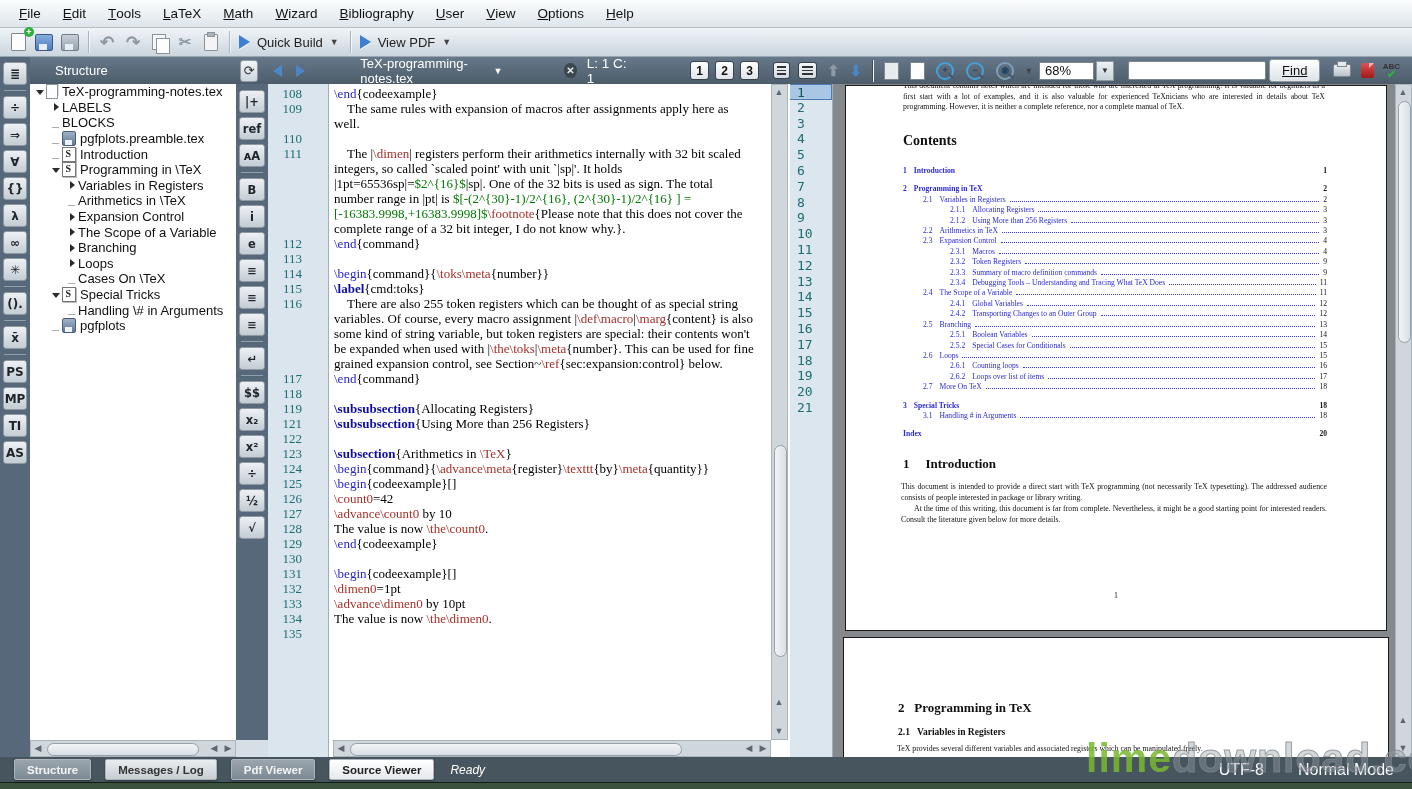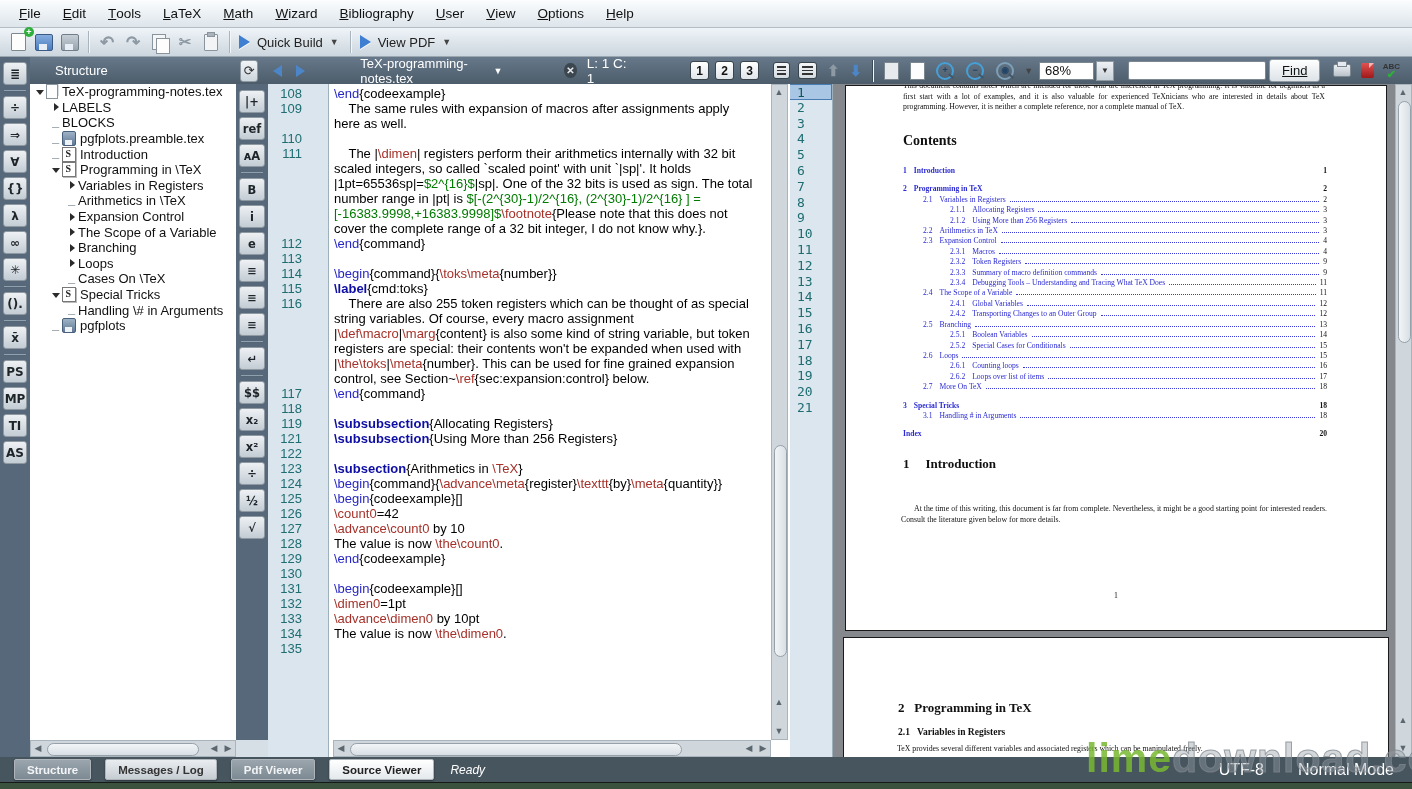--- a/index.html
+++ b/index.html
@@ -70,21 +70,21 @@
           display:flex;align-items:center;justify-content:center;margin:0 10px 0 62px;}
   .cursorpos{font-size:13.5px;}
   .numbtn{width:17px;height:17px;background:linear-gradient(#fff,#dfe5ea);border:1px solid #39444c;border-radius:3px;color:#111;
           font-size:12px;font-weight:bold;display:flex;align-items:center;justify-content:center;margin-left:6px;}
   .listbtn{width:19px;height:17px;background:linear-gradient(#f4f6f8,#d3dbe1);border:1px solid #39444c;border-radius:3px;margin-left:14px;
            display:flex;flex-direction:column;justify-content:center;gap:2px;padding:0 3px;box-sizing:border-box;}
   .listbtn i{display:block;height:1.5px;background:#333;}
   
   .editor{position:absolute;left:268px;top:84px;width:522px;height:673px;background:#fff;overflow:hidden;}
   .gutterbg{position:absolute;left:0;top:0;width:60px;height:100%;background:#dbe5ee;border-right:1px solid #9fb0bd;}
-  .coderows{position:absolute;left:0;top:2px;width:100%;font-family:Liberation Sans, sans-serif;font-size:13px;line-height:15px;}
+  .coderows{position:absolute;left:0;top:2px;width:100%;font-family:Liberation Serif, serif;font-size:13px;line-height:15px;}
   .crow{display:flex;}
   .cnum{flex:0 0 60px;box-sizing:border-box;padding-right:26px;text-align:right;color:#1d6d71;}
   .ctext{flex:0 0 420px;margin-left:6px;white-space:pre-wrap;overflow-wrap:break-word;word-break:break-word;color:#000;min-height:15px;}
   .s-kw{color:#2626c4;} .s-sec{color:#0d0da4;font-weight:bold;} .s-cmd{color:#a5312a;} .s-math{color:#007a00;}
   
   .sb{position:absolute;background:#cfd7dd;border:1px solid #aab4bc;box-sizing:border-box;}
   .sbthumb{position:absolute;background:linear-gradient(90deg,#f2f5f7,#d8dfe5);border:1px solid #96a1aa;border-radius:7px;}
   .sbthumb.h{background:linear-gradient(#f2f5f7,#d8dfe5);}
   .sbarr{position:absolute;color:#5c666e;font-size:9px;line-height:15px;width:14px;text-align:center;}
   
@@ -712,20 +712,21 @@
           <div class="tocrow b">
             <span class="tocnum">Index</span>
             <span></span>
             <span style="flex: 1 1 0%;"></span>
             <span class="tpage">20</span>
           </div>
         </div>
       <div class="introh" style="top:370px;">
         <span class="hn">1</span><span>Introduction</span>
       </div>
+      <div class="pbody" style="top:396px;">This document is intended to provide a direct start with TeX programming (not necessarily TeX typesetting). The addressed audience consists of people interested in package or library writing.</div>
       <div class="pbody indent" style="top:418px;">At the time of this writing, this document is far from complete. Nevertheless, it might be a good starting point for interested readers. Consult the literature given below for more details.</div>
       <div class="pfoot" style="top:505px;">1</div>
     </div>
 
     <div class="page" style="left:53px;top:553px;width:544px;height:130px;">
       <div class="p2h" style="top:62px;font-size:13px;">
         <span>2</span>&nbsp;&nbsp;&nbsp;<span>Programming in TeX</span>
       </div>
       <div class="p2h" style="top:89px;font-size:9.5px;">
         <span>2.1</span>&nbsp;&nbsp;&nbsp;<span>Variables in Registers</span>

